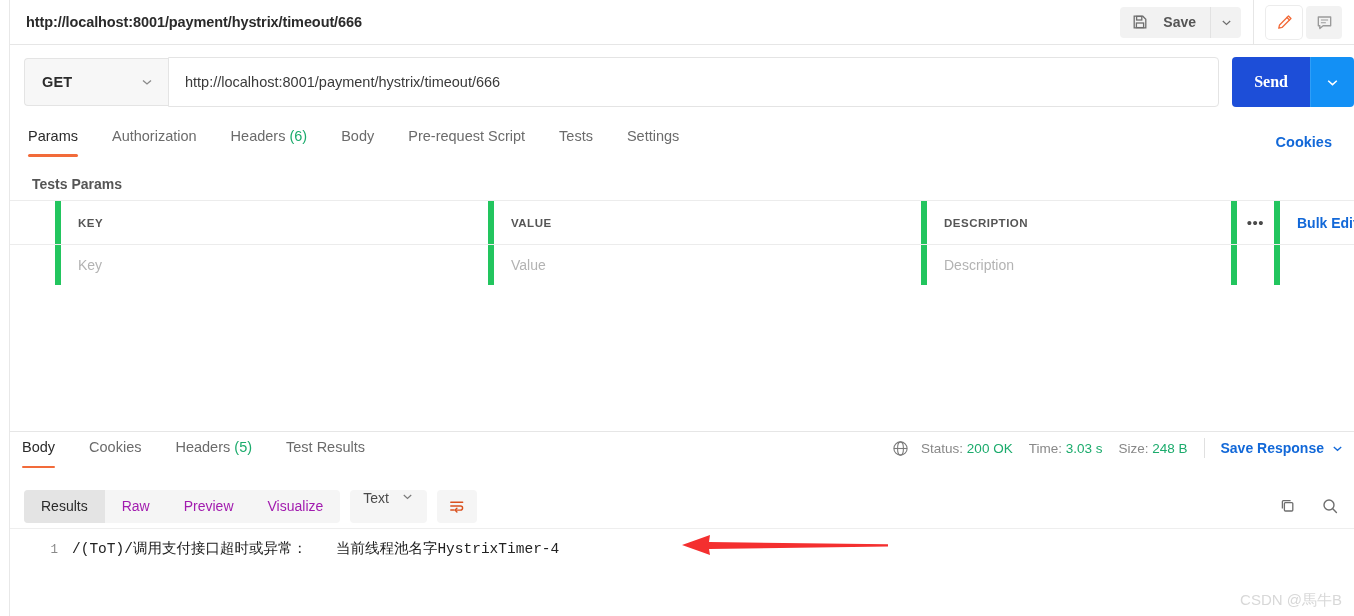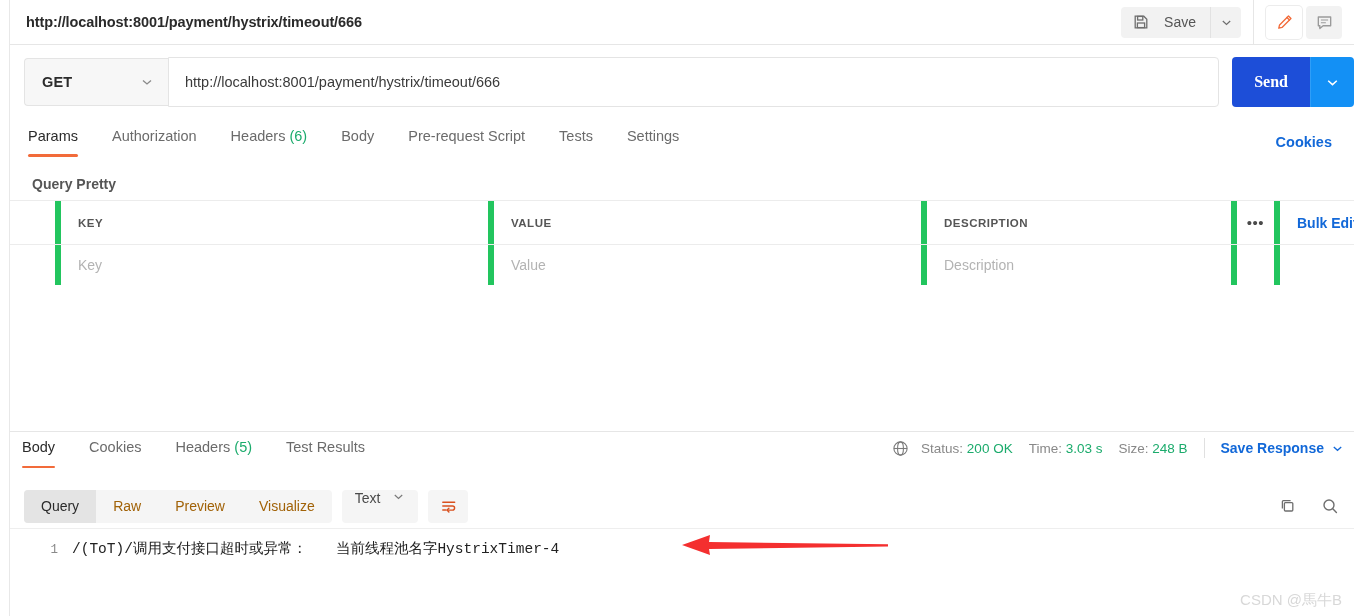--- a/index.html
+++ b/index.html
@@ -46,21 +46,21 @@
     display: flex; align-items: stretch;
     height: 31px;
     border-radius: 4px;
     overflow: hidden;
     margin-right: 12px;
   }
   .save-btn {
     display: flex; align-items: center; gap: 15px;
     background: #f2f2f2;
     padding: 0 14px 0 12px;
-    font-size: 14px; font-weight: 400; color: #555;
+    font-size: 14px; font-weight: 700; color: #555;
     cursor: pointer;
     border-right: 1px solid #e2e2e2;
   }
   .save-caret {
     background: #f2f2f2;
     width: 30px;
     display: flex; align-items: center; justify-content: center;
     cursor: pointer;
   }
   .vdiv {
@@ -222,21 +222,21 @@
     padding-left: 14px;
   }
   .seg {
     display: flex; align-items: stretch;
     background: #f5f5f5; border-radius: 4px; height: 33px;
     overflow: hidden; margin-right: 10px;
   }
   .seg-item {
     display: flex; align-items: center; justify-content: center;
     padding: 0 17px;
-    font-size: 14px; color: #a16207; cursor: pointer; white-space: nowrap;
+    font-size: 14px; color: #a21caf; cursor: pointer; white-space: nowrap;
   }
   .seg-item.active { background: #e4e4e4; color: #2b2b2b; }
   .type-sel {
     display: flex; align-items: flex-start; gap: 12px;
     background: #f5f5f5; border-radius: 4px; height: 33px;
     padding: 0 13px; margin-right: 10px; cursor: pointer;
   }
   .type-sel span { font-size: 14px; color: #4a4a4a; }
   .wrap-btn {
     width: 40px; height: 33px; background: #f5f5f5; border-radius: 4px;
@@ -372,21 +372,21 @@
     </div>
     <div class="tab">
       <span>Tests</span>
     </div>
     <div class="tab">
       <span>Settings</span>
     </div>
     <div class="cookies-link">Cookies</div>
   </div>
 
-  <div class="qp-label">Query Pretty</div>
+  <div class="qp-label">Tests Params</div>
 
   <div class="ptable">
     <div class="prow head">
       <div class="pcell check"></div>
       <div class="pcell key">
         <span class="hdr-text">KEY</span>
       </div>
       <div class="pcell value">
         <span class="hdr-text">VALUE</span>
       </div>
@@ -462,21 +462,21 @@
           <svg width="13" height="13" viewBox="0 0 14 14" fill="none" stroke="#1268d8" stroke-width="1.4">
             <path d="M3 5.4l4 3.6 4-3.6"></path>
           </svg>
         </span>
       </span>
     </div>
   </div>
 
   <div class="resp-toolbar">
     <div class="seg">
-      <div class="seg-item active">Query</div>
+      <div class="seg-item active">Results</div>
       <div class="seg-item">Raw</div>
       <div class="seg-item">Preview</div>
       <div class="seg-item">Visualize</div>
     </div>
 
     <div class="type-sel">
       <span>Text</span>
       <span>
         <svg width="13" height="13" viewBox="0 0 14 14" fill="none" stroke="#7a7a7a" stroke-width="1.3">
           <path d="M3 5.4l4 3.6 4-3.6"></path>

